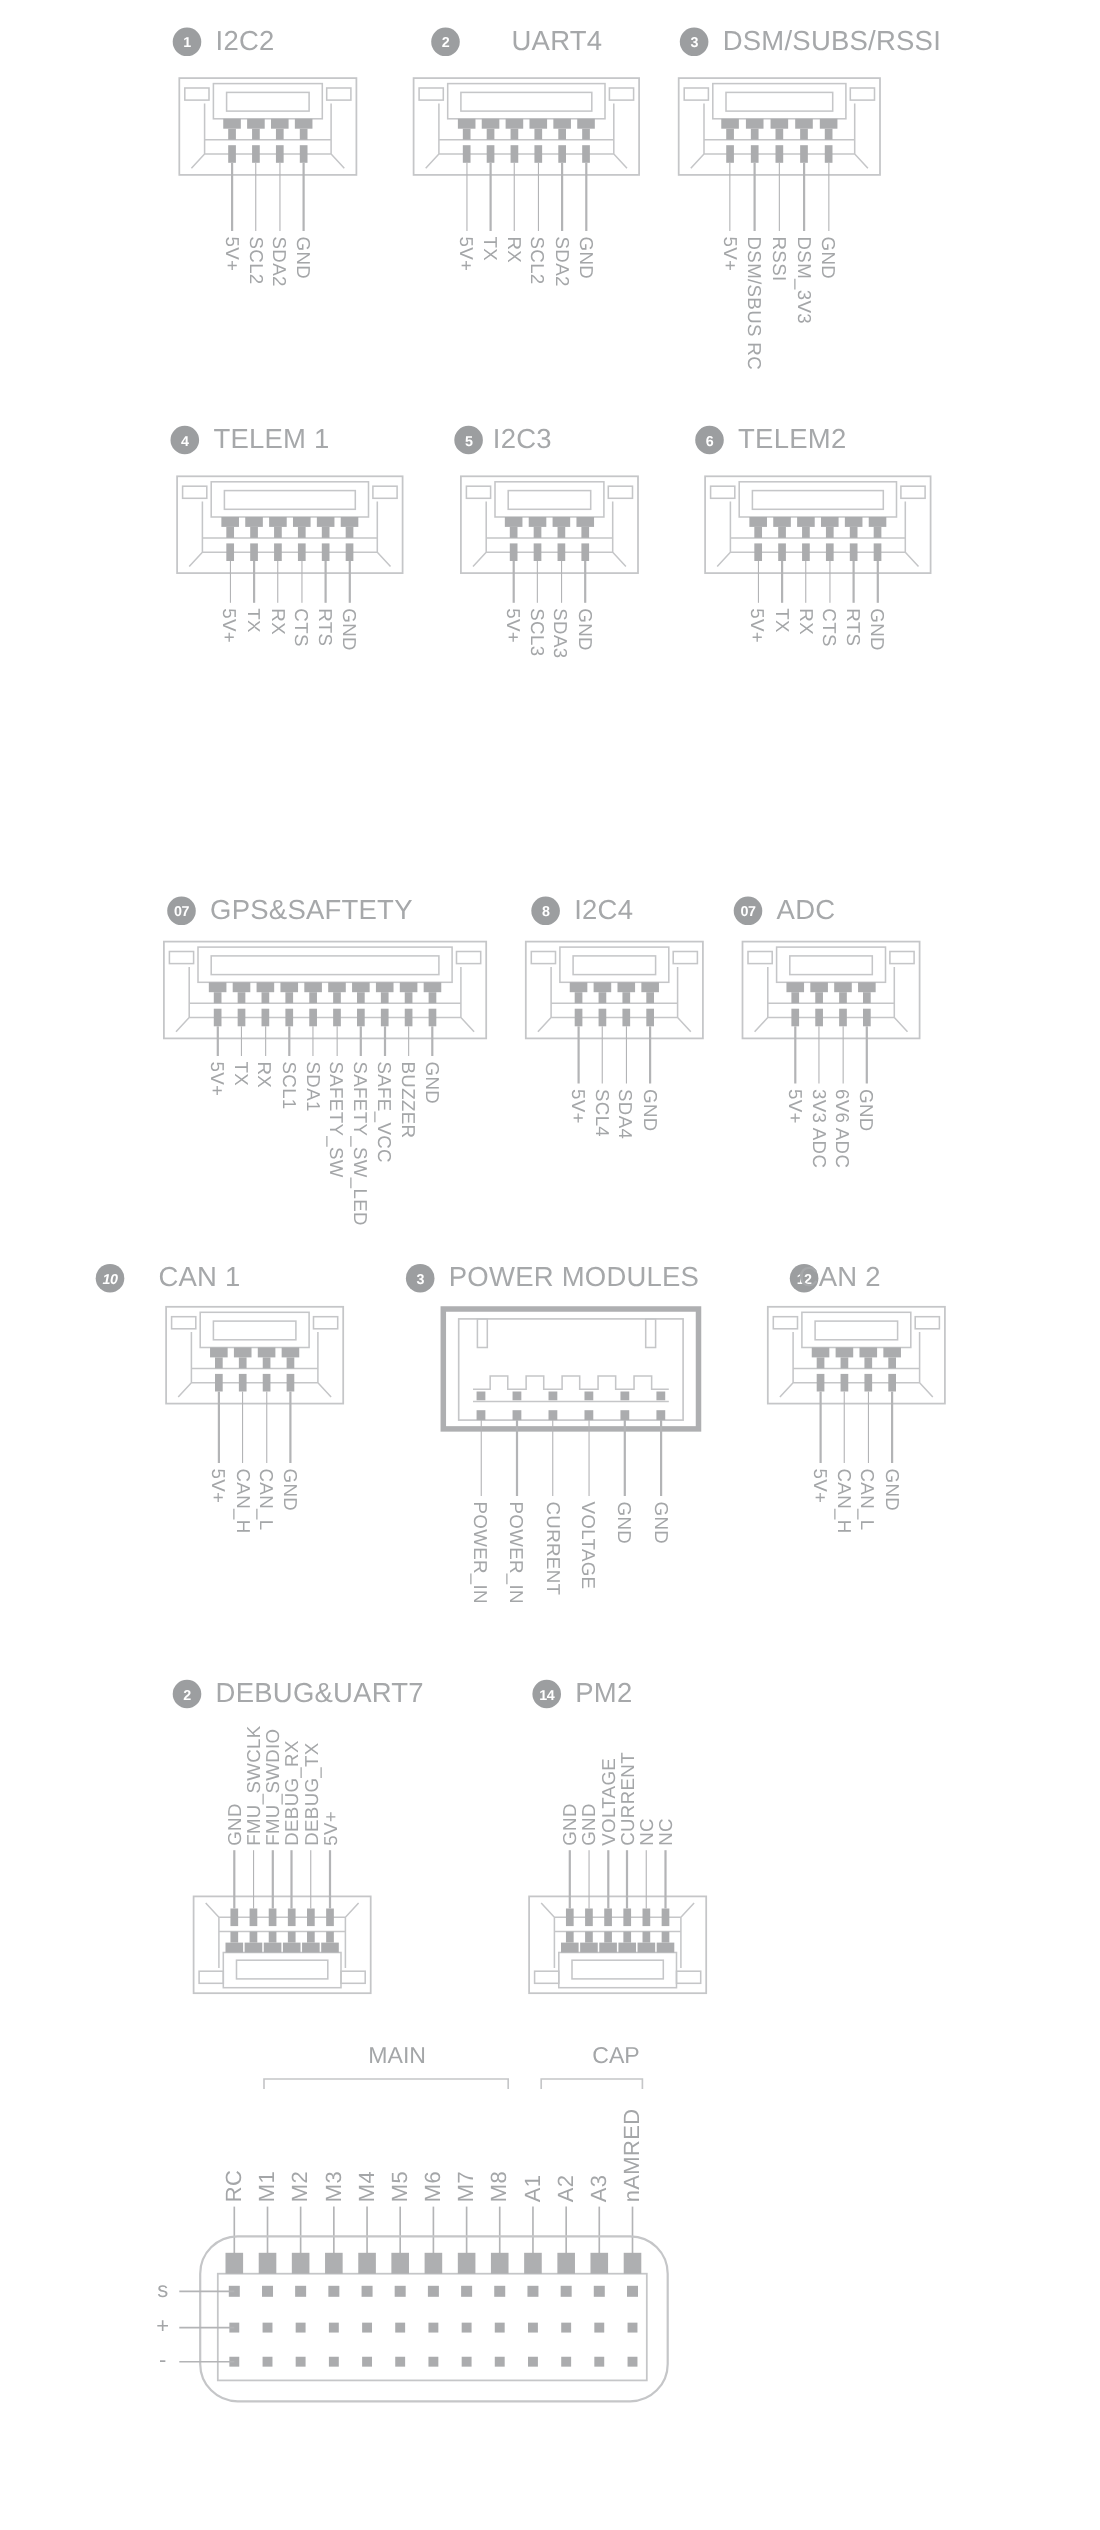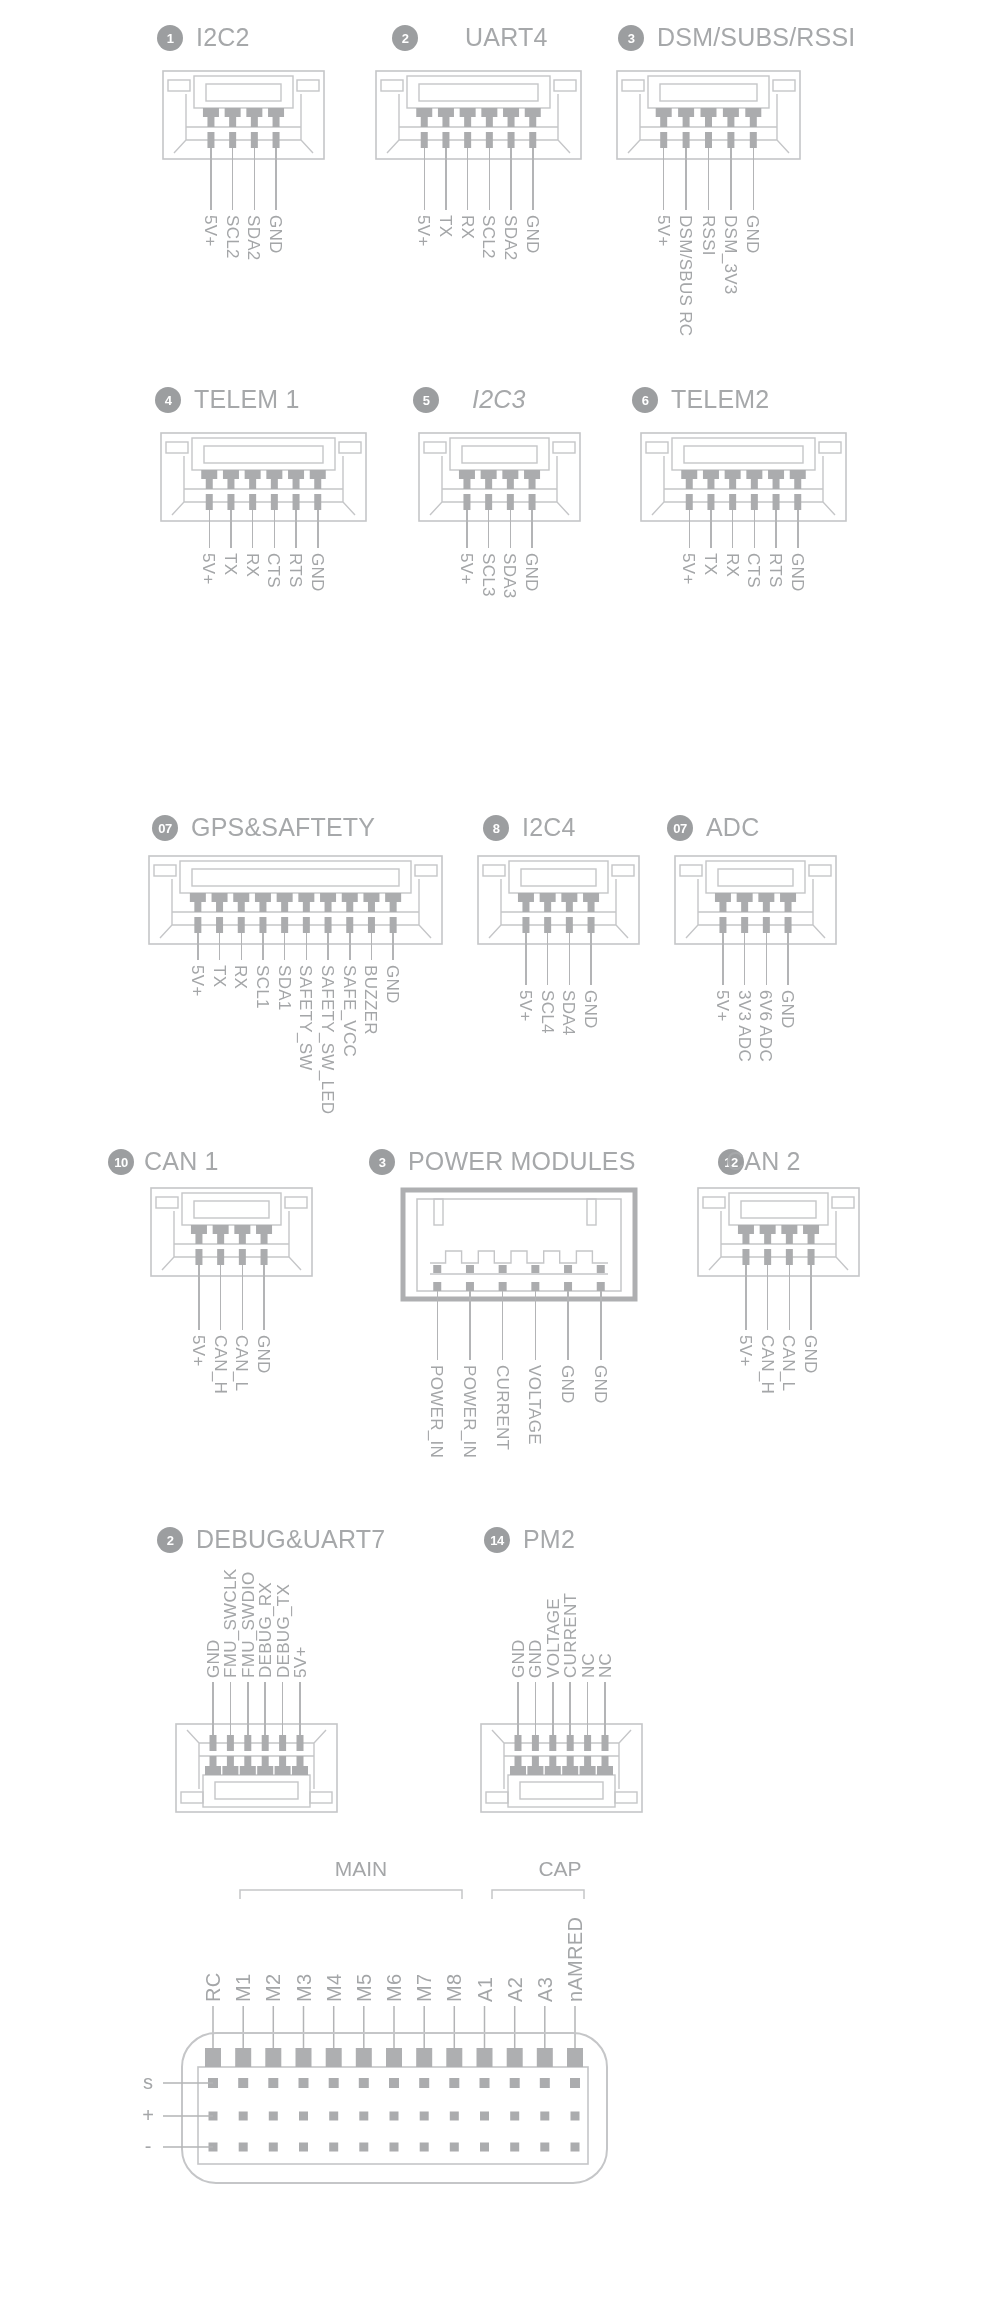--- a/index.html
+++ b/index.html
@@ -219,21 +219,21 @@
       <div class="plabel below" style="left: 304.05px; top: 553px;">
         <span>RTS</span>
       </div>
       <div class="lead" style="left: 317px; top: 510px; height: 38px;"></div>
       <div class="plabel below" style="left: 325.75px; top: 553px;">
         <span>GND</span>
       </div>
     </div>
     <div class="blk">
       <div class="badge" style="left: 413px; top: 387px;">5</div>
-      <div class="ctitle" style="left: 472px; top: 386px; font-style: italic;">I2C3</div>
+      <div class="ctitle" style="left: 448px; top: 386px;">I2C3</div>
       <svg width="163" height="90" style="left: 418px; top: 432px;">
         <rect x="1" y="1" width="161" height="88" fill="none" stroke="#c5c6c8" stroke-width="1.6"></rect>
         <rect x="6" y="10" width="22" height="11" fill="none" stroke="#c5c6c8" stroke-width="1.4"></rect>
         <rect x="135" y="10" width="22" height="11" fill="none" stroke="#c5c6c8" stroke-width="1.4"></rect>
         <rect x="32" y="6" width="99" height="32" fill="none" stroke="#c5c6c8" stroke-width="1.4"></rect>
         <rect x="44" y="14" width="75" height="17" fill="none" stroke="#c5c6c8" stroke-width="1.4"></rect>
         <path d="M24 24 V70 L12 83 M139 24 V70 L151 83 M24 57 H139 M24 70 H139" fill="none" stroke="#c5c6c8" stroke-width="1.4"></path>
         <rect x="40.95" y="38" width="16" height="9" fill="#abacae"></rect>
         <rect x="45.45" y="47" width="7" height="10" fill="#abacae"></rect>
         <rect x="45.45" y="62" width="7" height="16" fill="#abacae"></rect>
@@ -474,21 +474,21 @@
       <div class="lead" style="left: 765.6px; top: 933px; height: 52px;"></div>
       <div class="plabel below" style="left: 774.35px; top: 990px;">
         <span>6V6 ADC</span>
       </div>
       <div class="lead" style="left: 787.3px; top: 933px; height: 52px;"></div>
       <div class="plabel below" style="left: 796.05px; top: 990px;">
         <span>GND</span>
       </div>
     </div>
     <div class="blk">
-      <div class="badge" style="left: 108px; top: 1149px;">10</div>
+      <div class="badge" style="left: 87px; top: 1149px; font-style: italic;">10</div>
       <div class="ctitle" style="left: 144px; top: 1148px;">CAN 1</div>
       <svg width="163" height="90" style="left: 150px; top: 1187px;">
         <rect x="1" y="1" width="161" height="88" fill="none" stroke="#c5c6c8" stroke-width="1.6"></rect>
         <rect x="6" y="10" width="22" height="11" fill="none" stroke="#c5c6c8" stroke-width="1.4"></rect>
         <rect x="135" y="10" width="22" height="11" fill="none" stroke="#c5c6c8" stroke-width="1.4"></rect>
         <rect x="32" y="6" width="99" height="32" fill="none" stroke="#c5c6c8" stroke-width="1.4"></rect>
         <rect x="44" y="14" width="75" height="17" fill="none" stroke="#c5c6c8" stroke-width="1.4"></rect>
         <path d="M24 24 V70 L12 83 M139 24 V70 L151 83 M24 57 H139 M24 70 H139" fill="none" stroke="#c5c6c8" stroke-width="1.4"></path>
         <rect x="40.95" y="38" width="16" height="9" fill="#abacae"></rect>
         <rect x="45.45" y="47" width="7" height="10" fill="#abacae"></rect>

